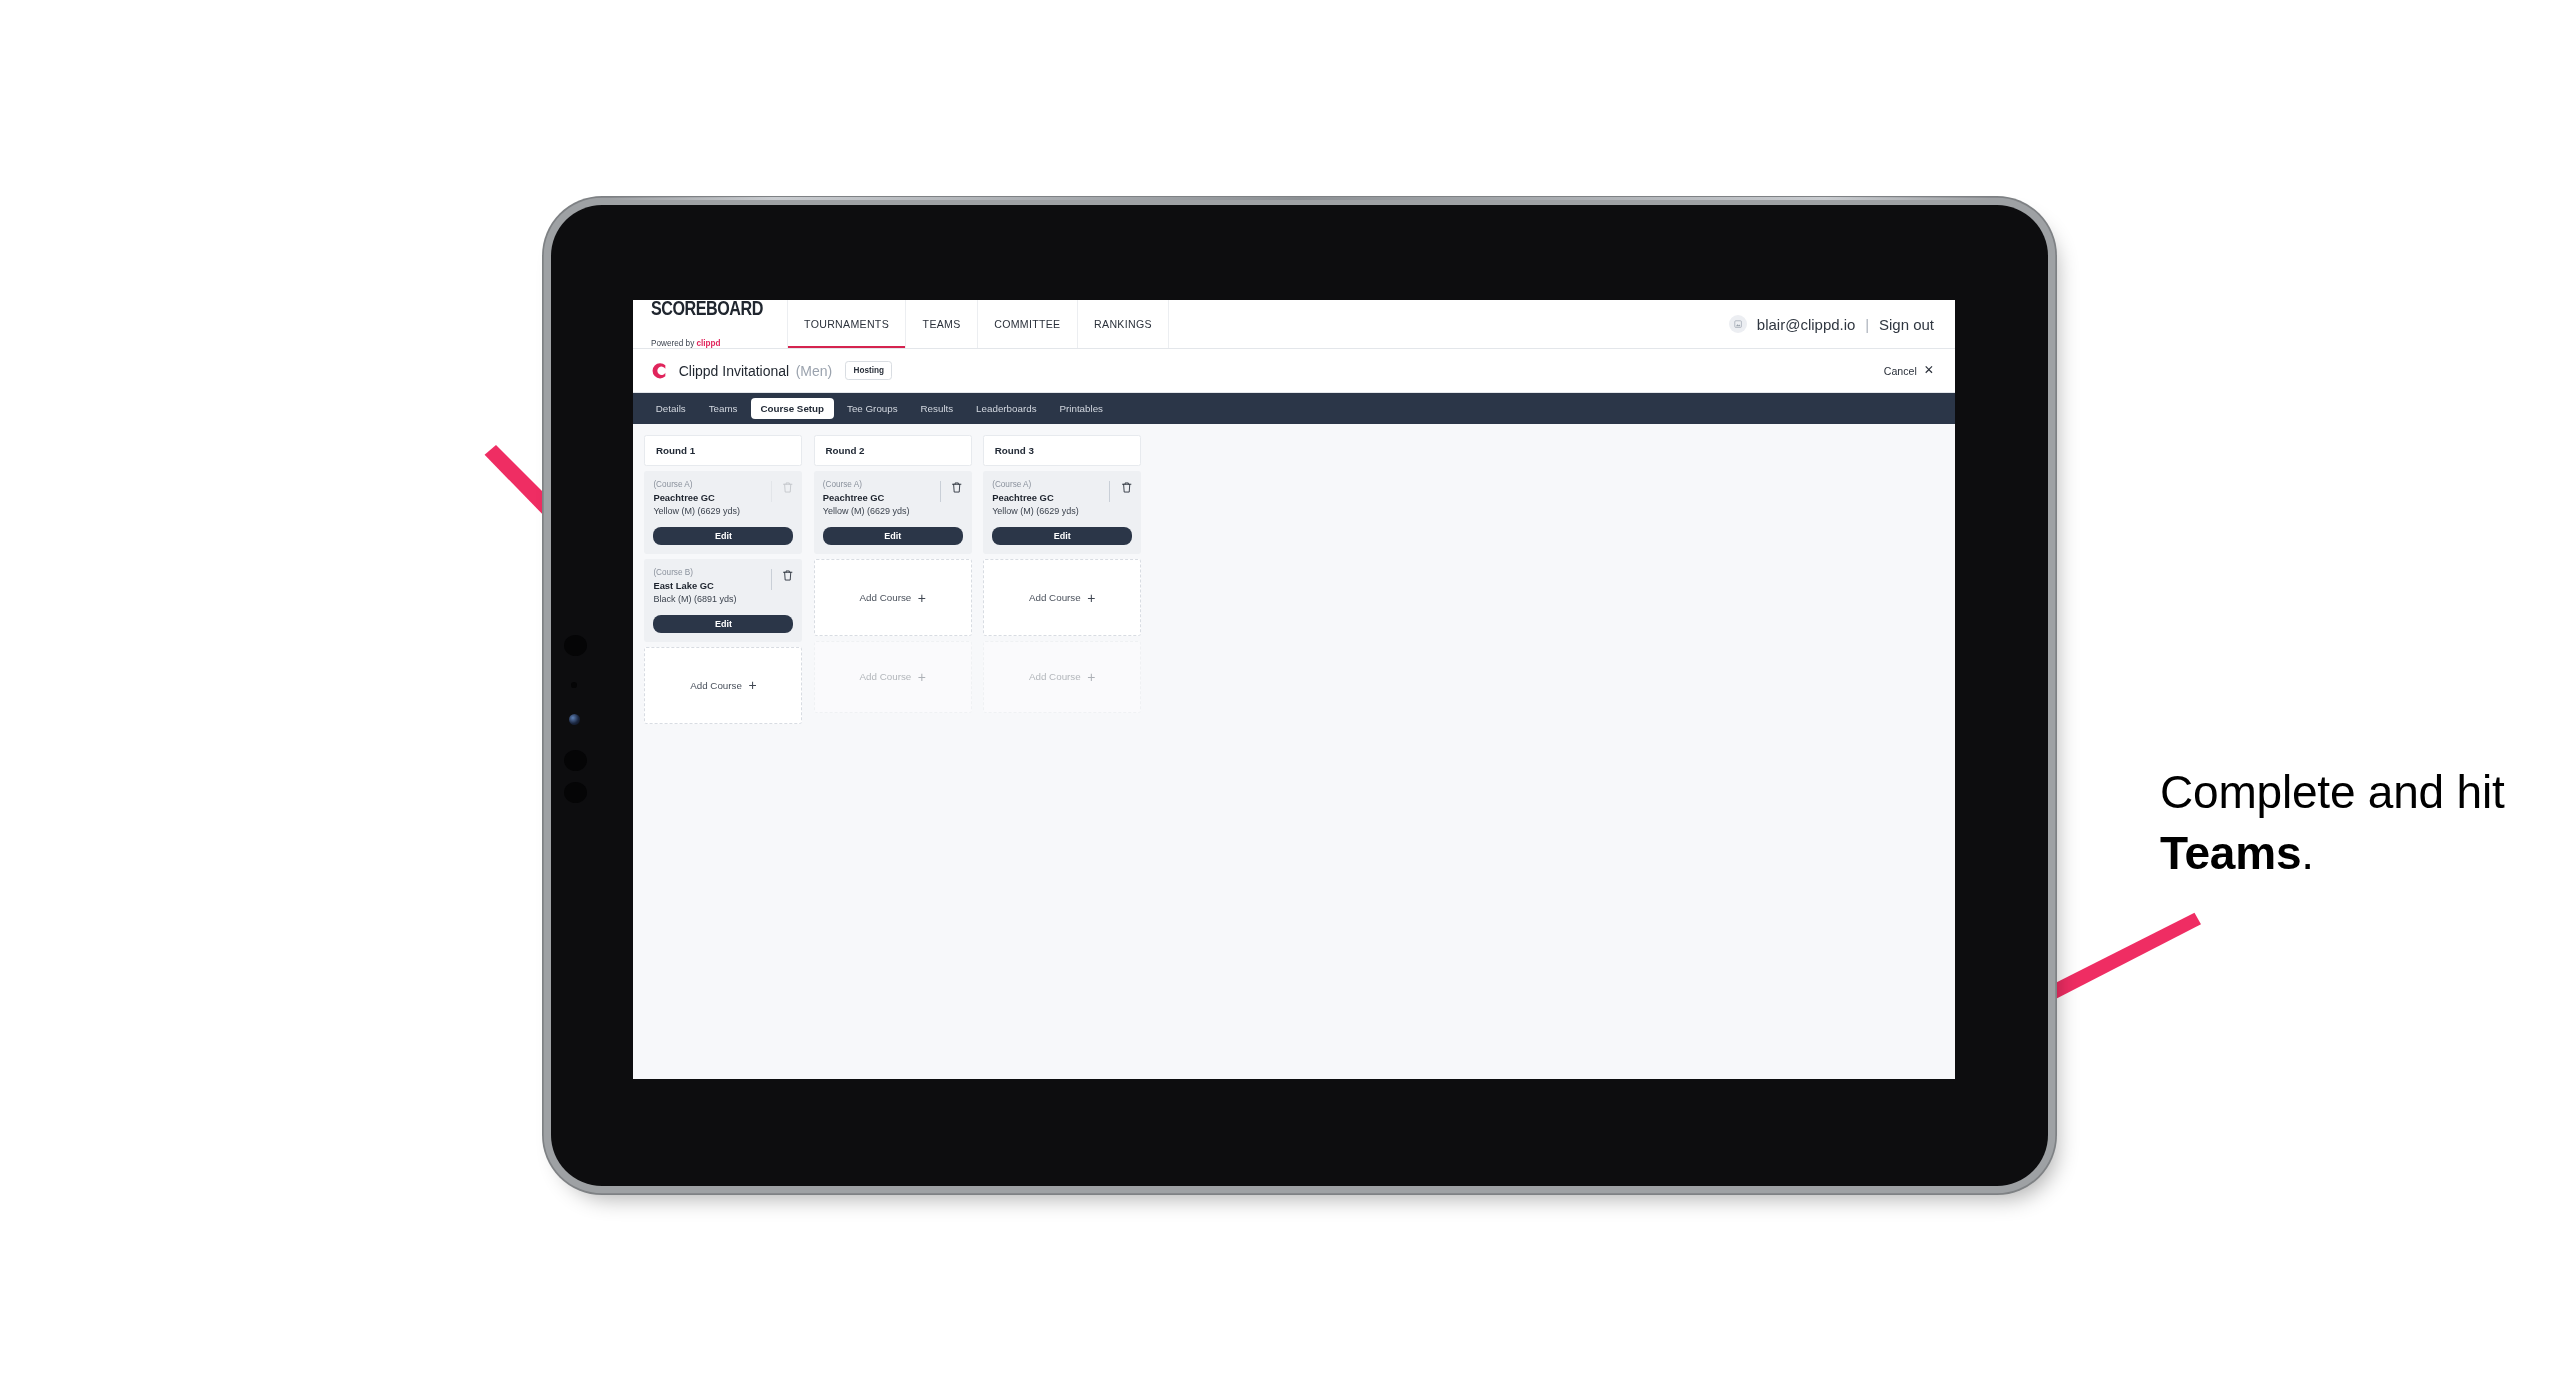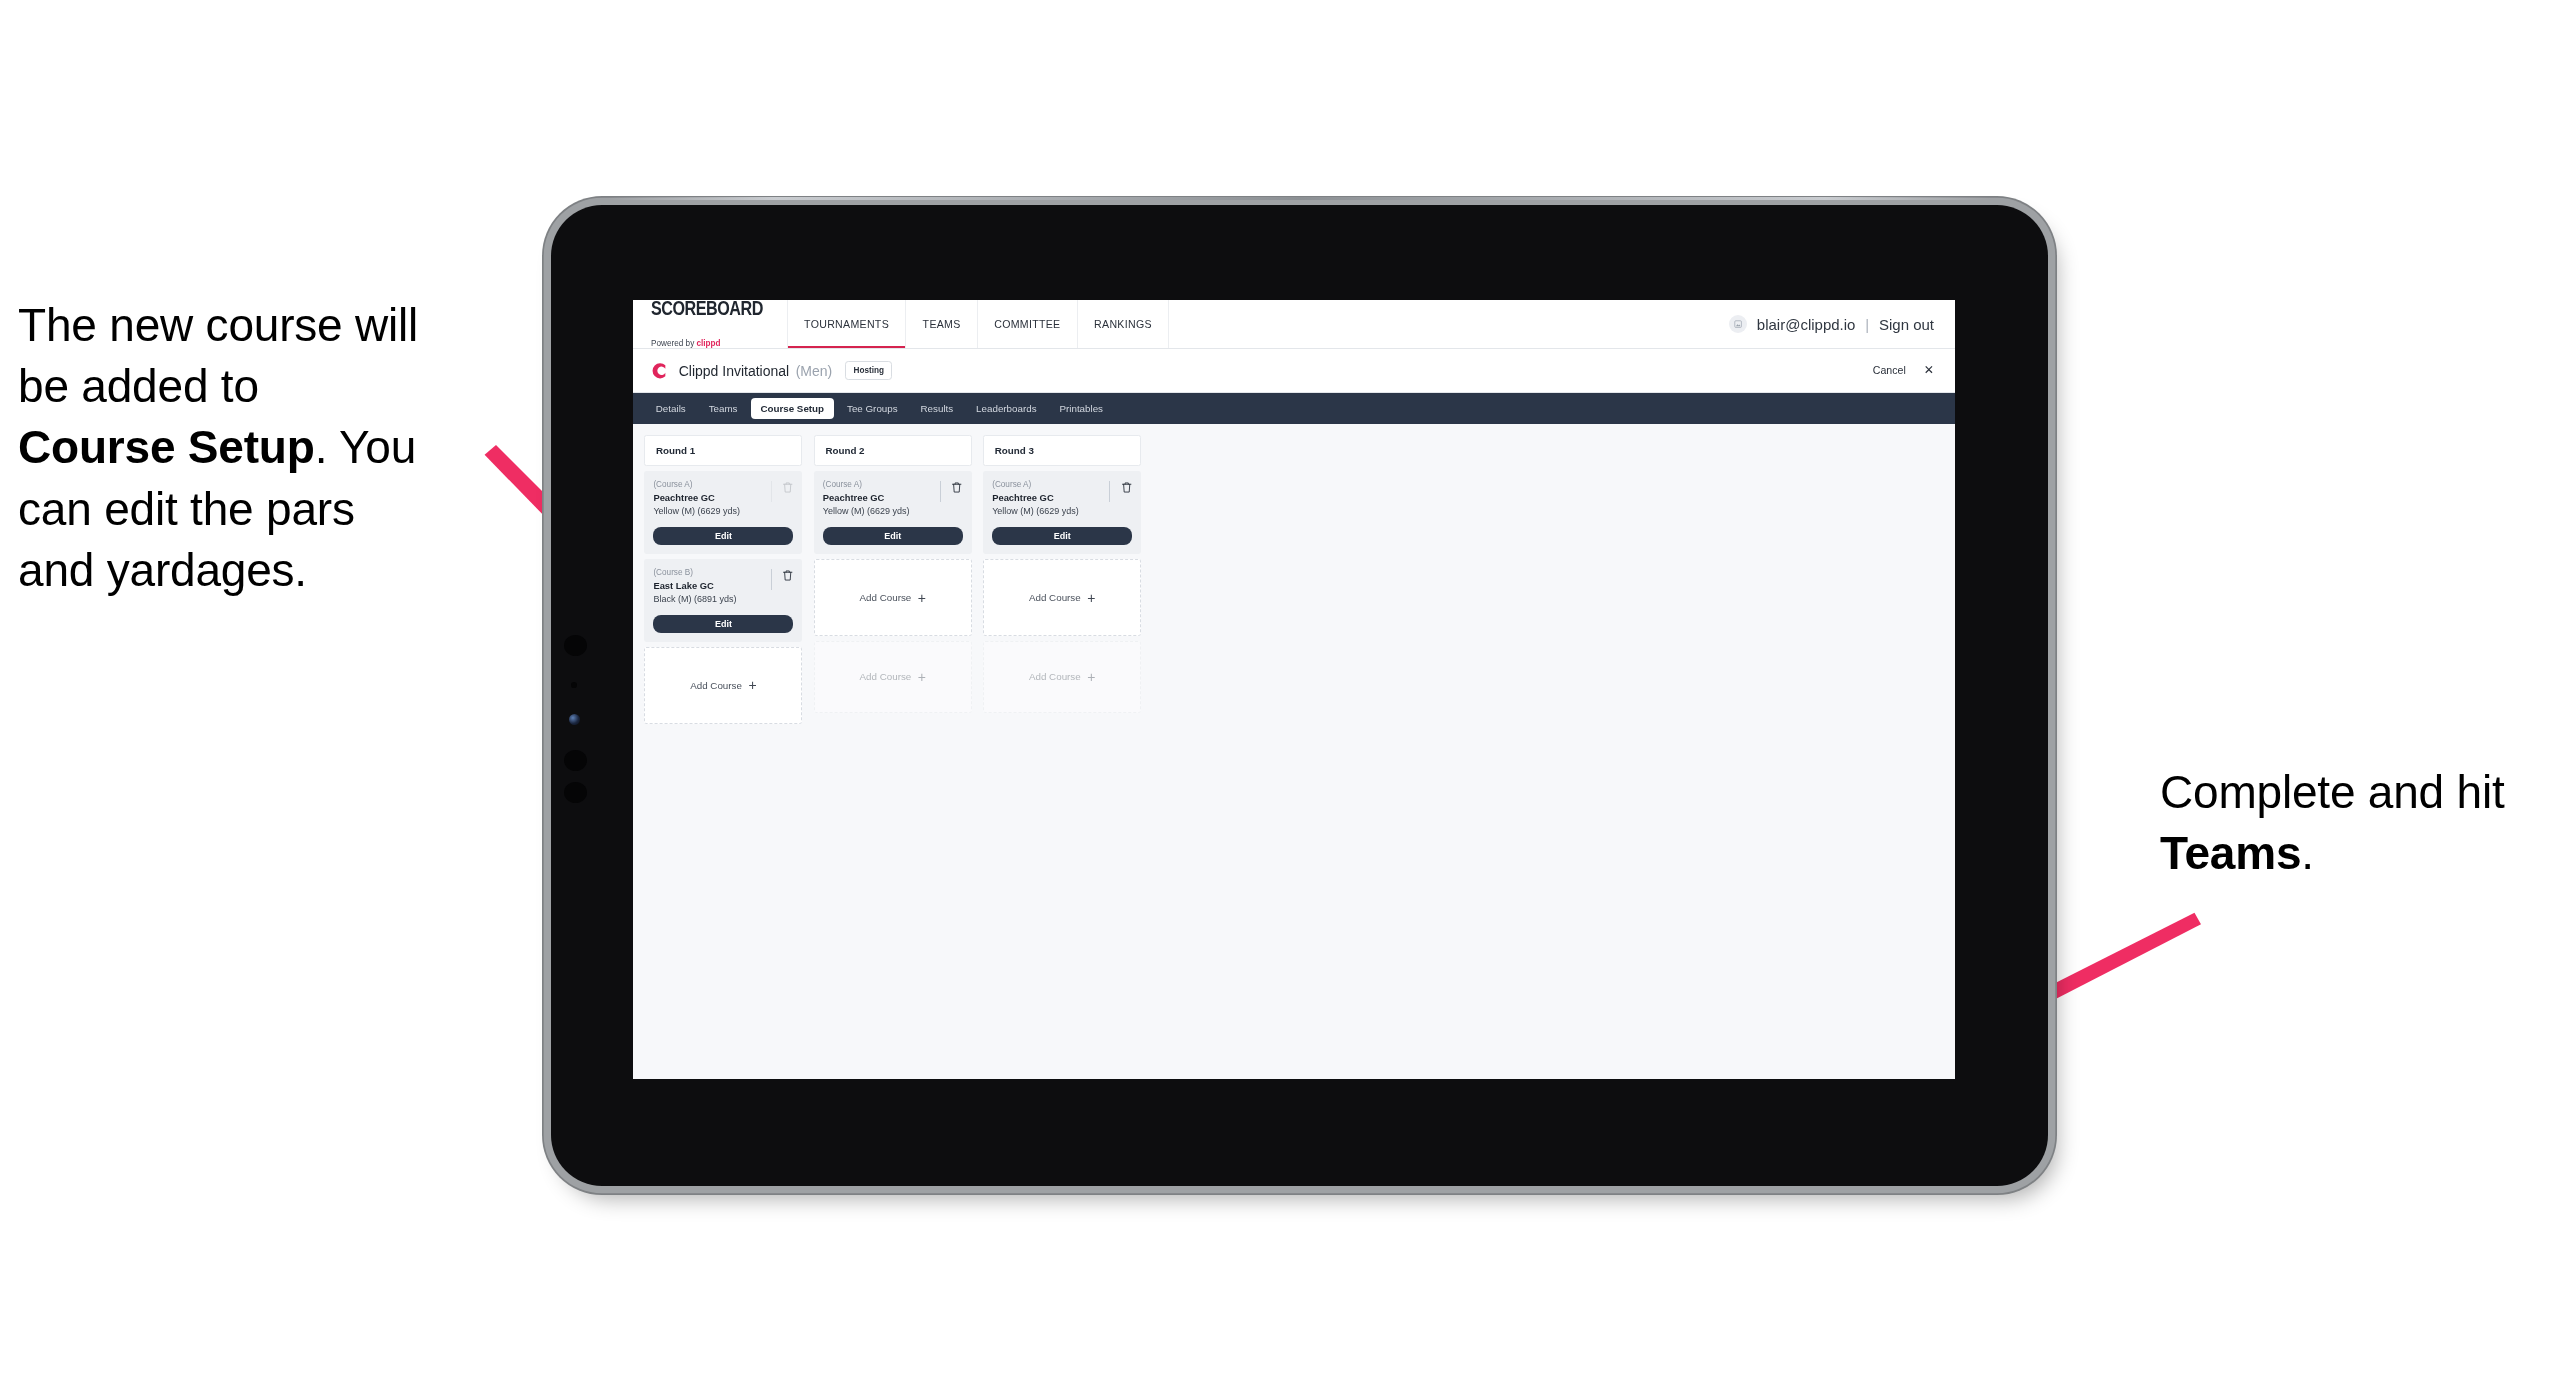--- a/index.html
+++ b/index.html
@@ -110,21 +110,21 @@
     position: relative;
   }
   .clippd-c svg { display:block; }
   .tour-name { font-size: 14px; color: #1f252e; font-weight: 400; }
   .tour-gender { font-size: 14px; color: #9ba3ae; margin-left: 6.5px; }
   .hosting-badge {
     margin-left: 13px; font-size: 8.2px; font-weight: 700; color: #2a303a;
     border: 0.8px solid #d9dde2; border-radius: 3.3px; padding: 4.1px 7.3px; background:#fff;
   }
   .cancel-btn {
-    margin-left: auto; display: flex; align-items: flex-start; gap: 18px;
+    margin-left: auto; display: flex; align-items: flex-end; gap: 7px;
     font-size: 10.6px; color: #2b313b; cursor: pointer;
   }
   .cancel-x { font-size: 12.2px; line-height: 1; }
 
   
   .sectionbar {
     height: 31px; background: #2b3648; display: flex; align-items: center;
     padding: 4px 13px; gap: 3.3px;
   }
   .stab {
@@ -173,21 +173,20 @@
   }
   .add-card .plus { font-size: 14px; margin-left: 6.5px; line-height: 1; color:#3f4651; font-weight:300;}
   .add-card.tall  { height: 77px; }
   .add-card.ghost { height: 72px; opacity: 0.40; border-color:#e4e7eb; }
 </style>
 </head>
 <body>
 
 <div id="stage">
 
-  <div id="annot-left" class="annot"><span>The new course will be added to </span><b>Course Setup</b><span>. You can edit the pars and yardages.</span></div>
 
   <div id="annot-right" class="annot"><span>Complete and hit </span><b>Teams</b><span>.</span></div>
 
   <svg class="arrow-svg" style="left:465px; top:440px;" width="212" height="204" viewBox="0 0 260 250">
     <g fill="#ef2d63">
       <polygon points="24,18 38,6 222,190 206,205"></polygon>
       <polygon points="182,240 248,250 238,172"></polygon>
     </g>
   </svg>
 

